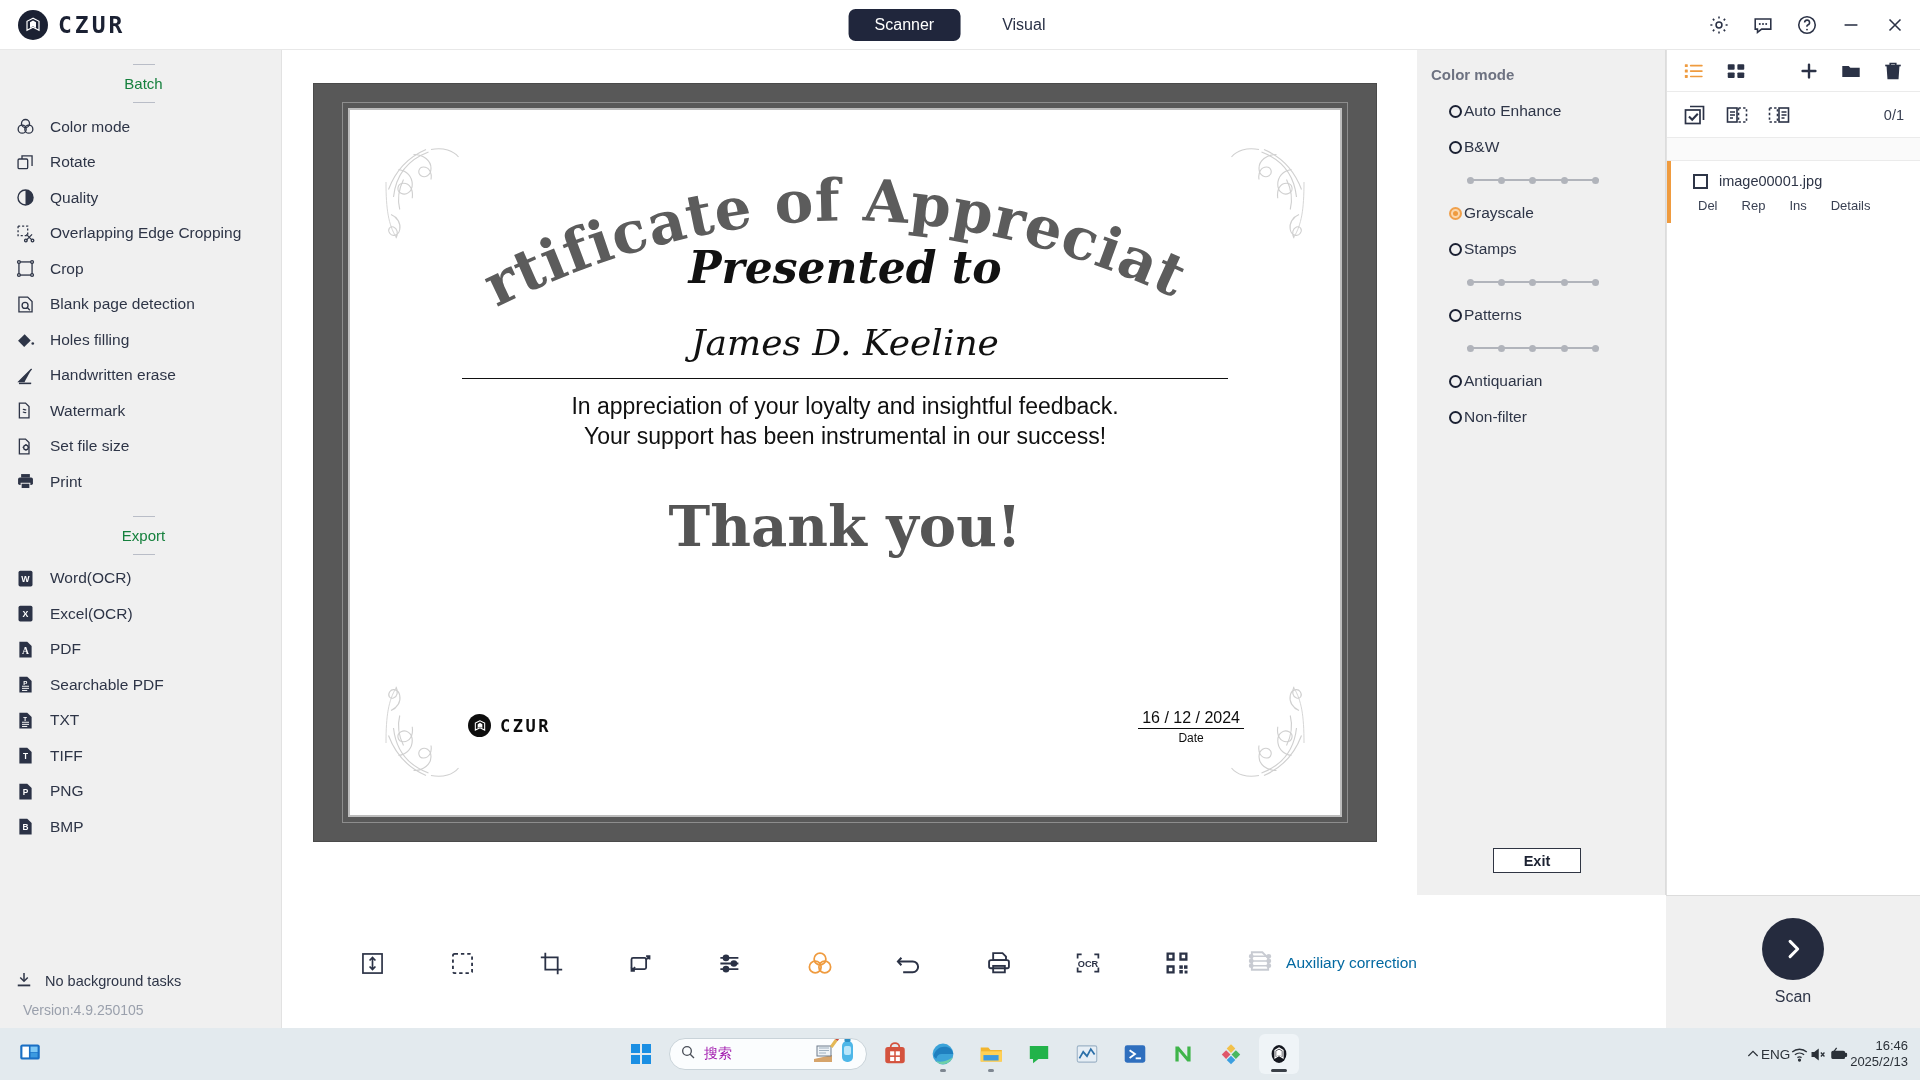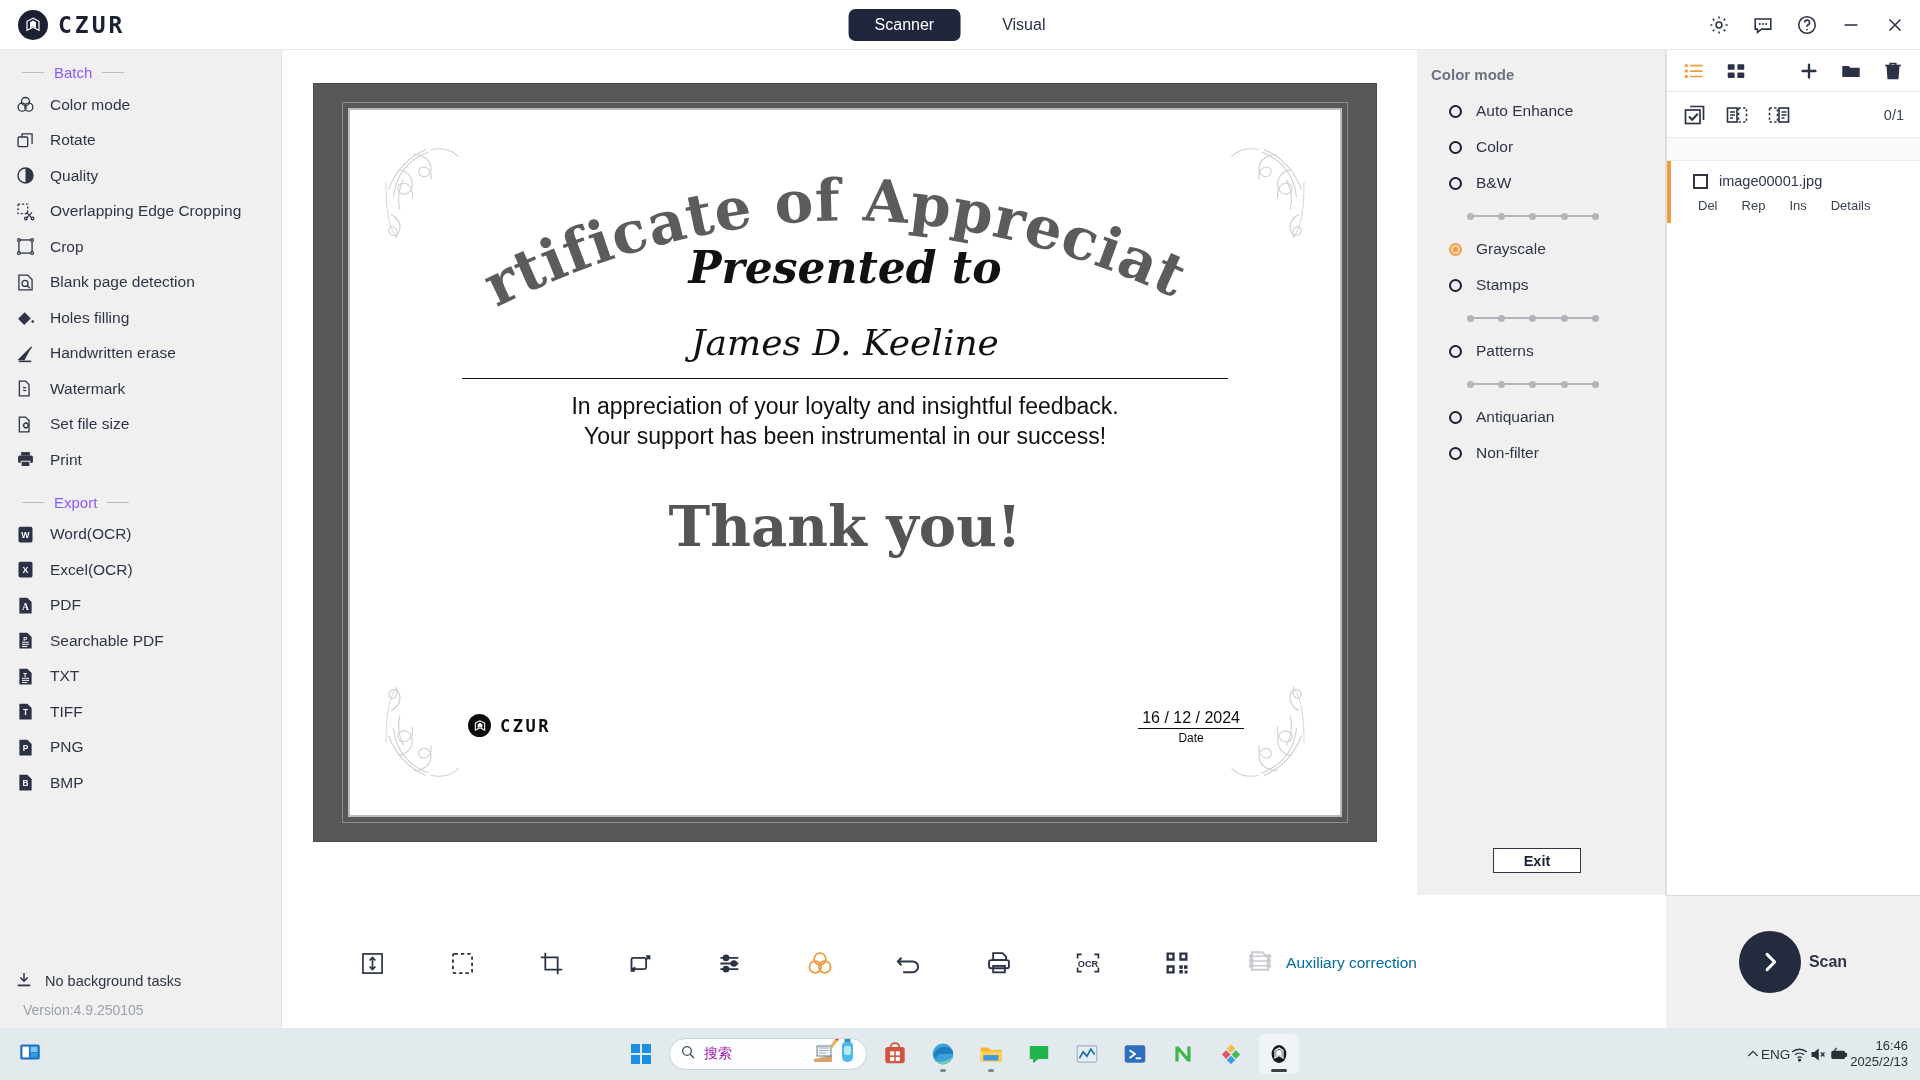--- a/index.html
+++ b/index.html
@@ -41,21 +41,21 @@
 
   
   .sidebar {
     position: absolute; top: 50px; left: 0; width: 282px; height: 978px;
     background: #f0f0f0; border-right: 1px solid #e2e2e2;
     display: flex; flex-direction: column;
   }
   .side-scroll { flex: 1; overflow: hidden; padding-top: 8px; }
   .sec-head {
     display: flex; align-items: center; gap: 10px; padding: 6px 16px 6px 22px;
-    font-size: 15px; color: #8b5cf6;
+    font-size: 15px; color: #15803d; flex-direction: column;
   }
   .sec-head .ln { width: 22px; height: 1px; background: #b9bdc7; }
   .side-item {
     display: flex; align-items: center; gap: 14px; height: 35.5px;
     padding-left: 14px; cursor: pointer;
   }
   .side-item .si-ic { width: 22px; height: 22px; flex: 0 0 22px;
     display: flex; align-items: center; justify-content: center; }
   .side-item .si-lb { font-size: 15.5px; color: #2e3547; white-space: nowrap; }
   .side-foot { padding: 0 0 10px 14px; }
@@ -143,21 +143,21 @@
 
   
   .rpanel {
     position: absolute; top: 50px; left: 1417px; width: 249px; height: 845px;
     background: #f0f0f0; border-right: 1px solid #dcdcdc;
   }
   .rp-title {
     font-size: 15px; color: #6d7281; padding: 16px 0 10px 14px; font-weight: 600;
   }
   .radio-row {
-    display: flex; align-items: center; gap: 14px; height: 36px; padding-left: 32px;
+    display: flex; align-items: center; gap: 2px; height: 36px; padding-left: 32px;
     cursor: pointer;
   }
   .radio {
     width: 13px; height: 13px; border-radius: 50%;
     border: 2px solid #1b2133; flex: 0 0 13px; background: transparent;
   }
   .radio.sel { border-color: #f0a04b; position: relative; background: #fbd7ad; }
   .radio.sel::after {
     content: ""; position: absolute; inset: 2px; border-radius: 50%; background: #ef9b3f;
   }
@@ -199,21 +199,21 @@
   .fitem-top { display: flex; align-items: center; gap: 11px; }
   .fcheck { width: 15px; height: 15px; border: 2px solid #2e3547; flex: 0 0 15px; }
   .fname { font-size: 14.5px; color: #2e3547; }
   .factions { display: flex; gap: 24px; padding: 9px 0 0 5px; }
   .factions span { font-size: 13px; color: #3a4153; cursor: pointer; }
 
   
   .scancol {
     position: absolute; top: 895px; left: 1666px; width: 254px; height: 133px;
     background: #f0f0f0; border-top: 1px solid #dcdcdc;
-    display: flex; flex-direction: row; align-items: center; justify-content: center; gap: 8px; font-weight: bold;
+    display: flex; flex-direction: column; align-items: center; justify-content: center; gap: 8px;
   }
   .scan-btn {
     width: 62px; height: 62px; border-radius: 50%; background: #252b3e;
     display: flex; align-items: center; justify-content: center; cursor: pointer;
   }
   .scan-lb { font-size: 16px; color: #2e3547; }
 
   
   .taskbar {
     position: absolute; left: 0; top: 1028px; width: 1920px; height: 52px;
@@ -726,24 +726,20 @@
 
   <div class="rpanel">
     <div class="rp-title">Color mode</div>
 
     <div class="radio-row">
       <span class="radio"></span>
       <span class="rl">Auto Enhance</span>
     </div>
     <div class="radio-row">
       <span class="radio"></span>
-      <span class="rl">Color</span>
-    </div>
-    <div class="radio-row">
-      <span class="radio"></span>
       <span class="rl">B&amp;W</span>
     </div>
     <div class="slider">
       <div class="track">
         <span class="dot" style="left:0"></span>
         <span class="dot" style="left:31px"></span>
         <span class="dot" style="left:62px"></span>
         <span class="dot" style="left:94px"></span>
         <span class="dot" style="left:125px"></span>
       </div>

